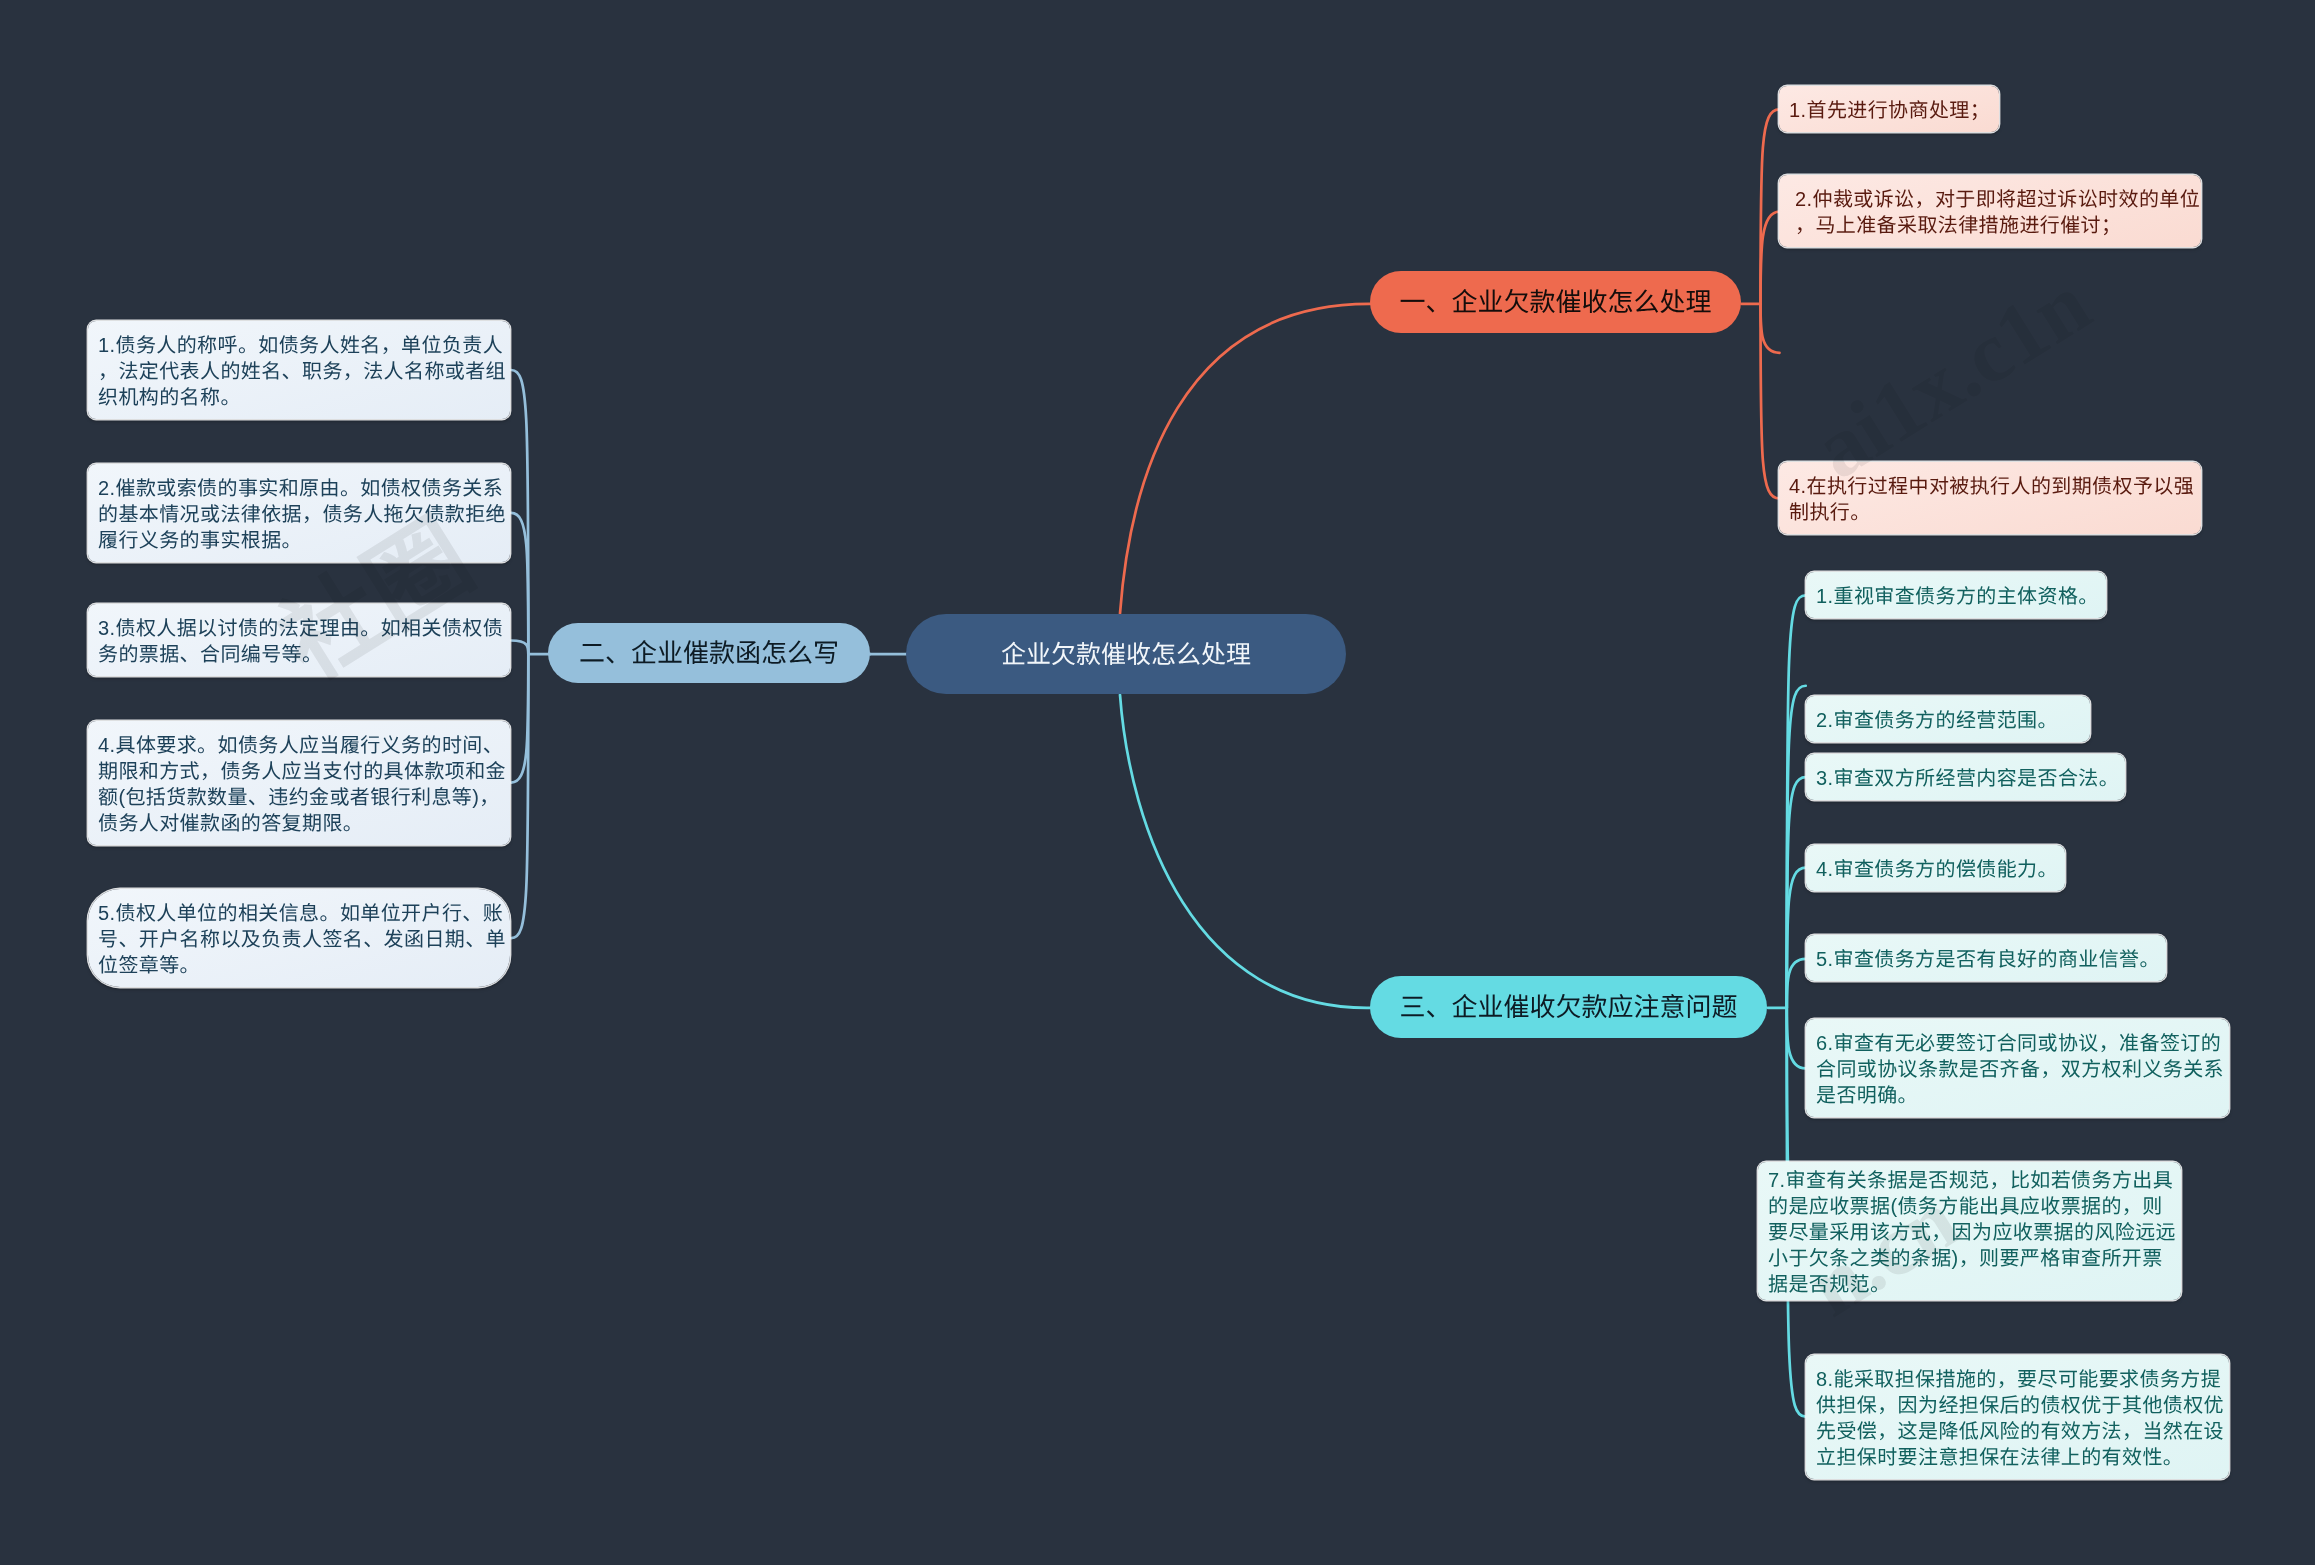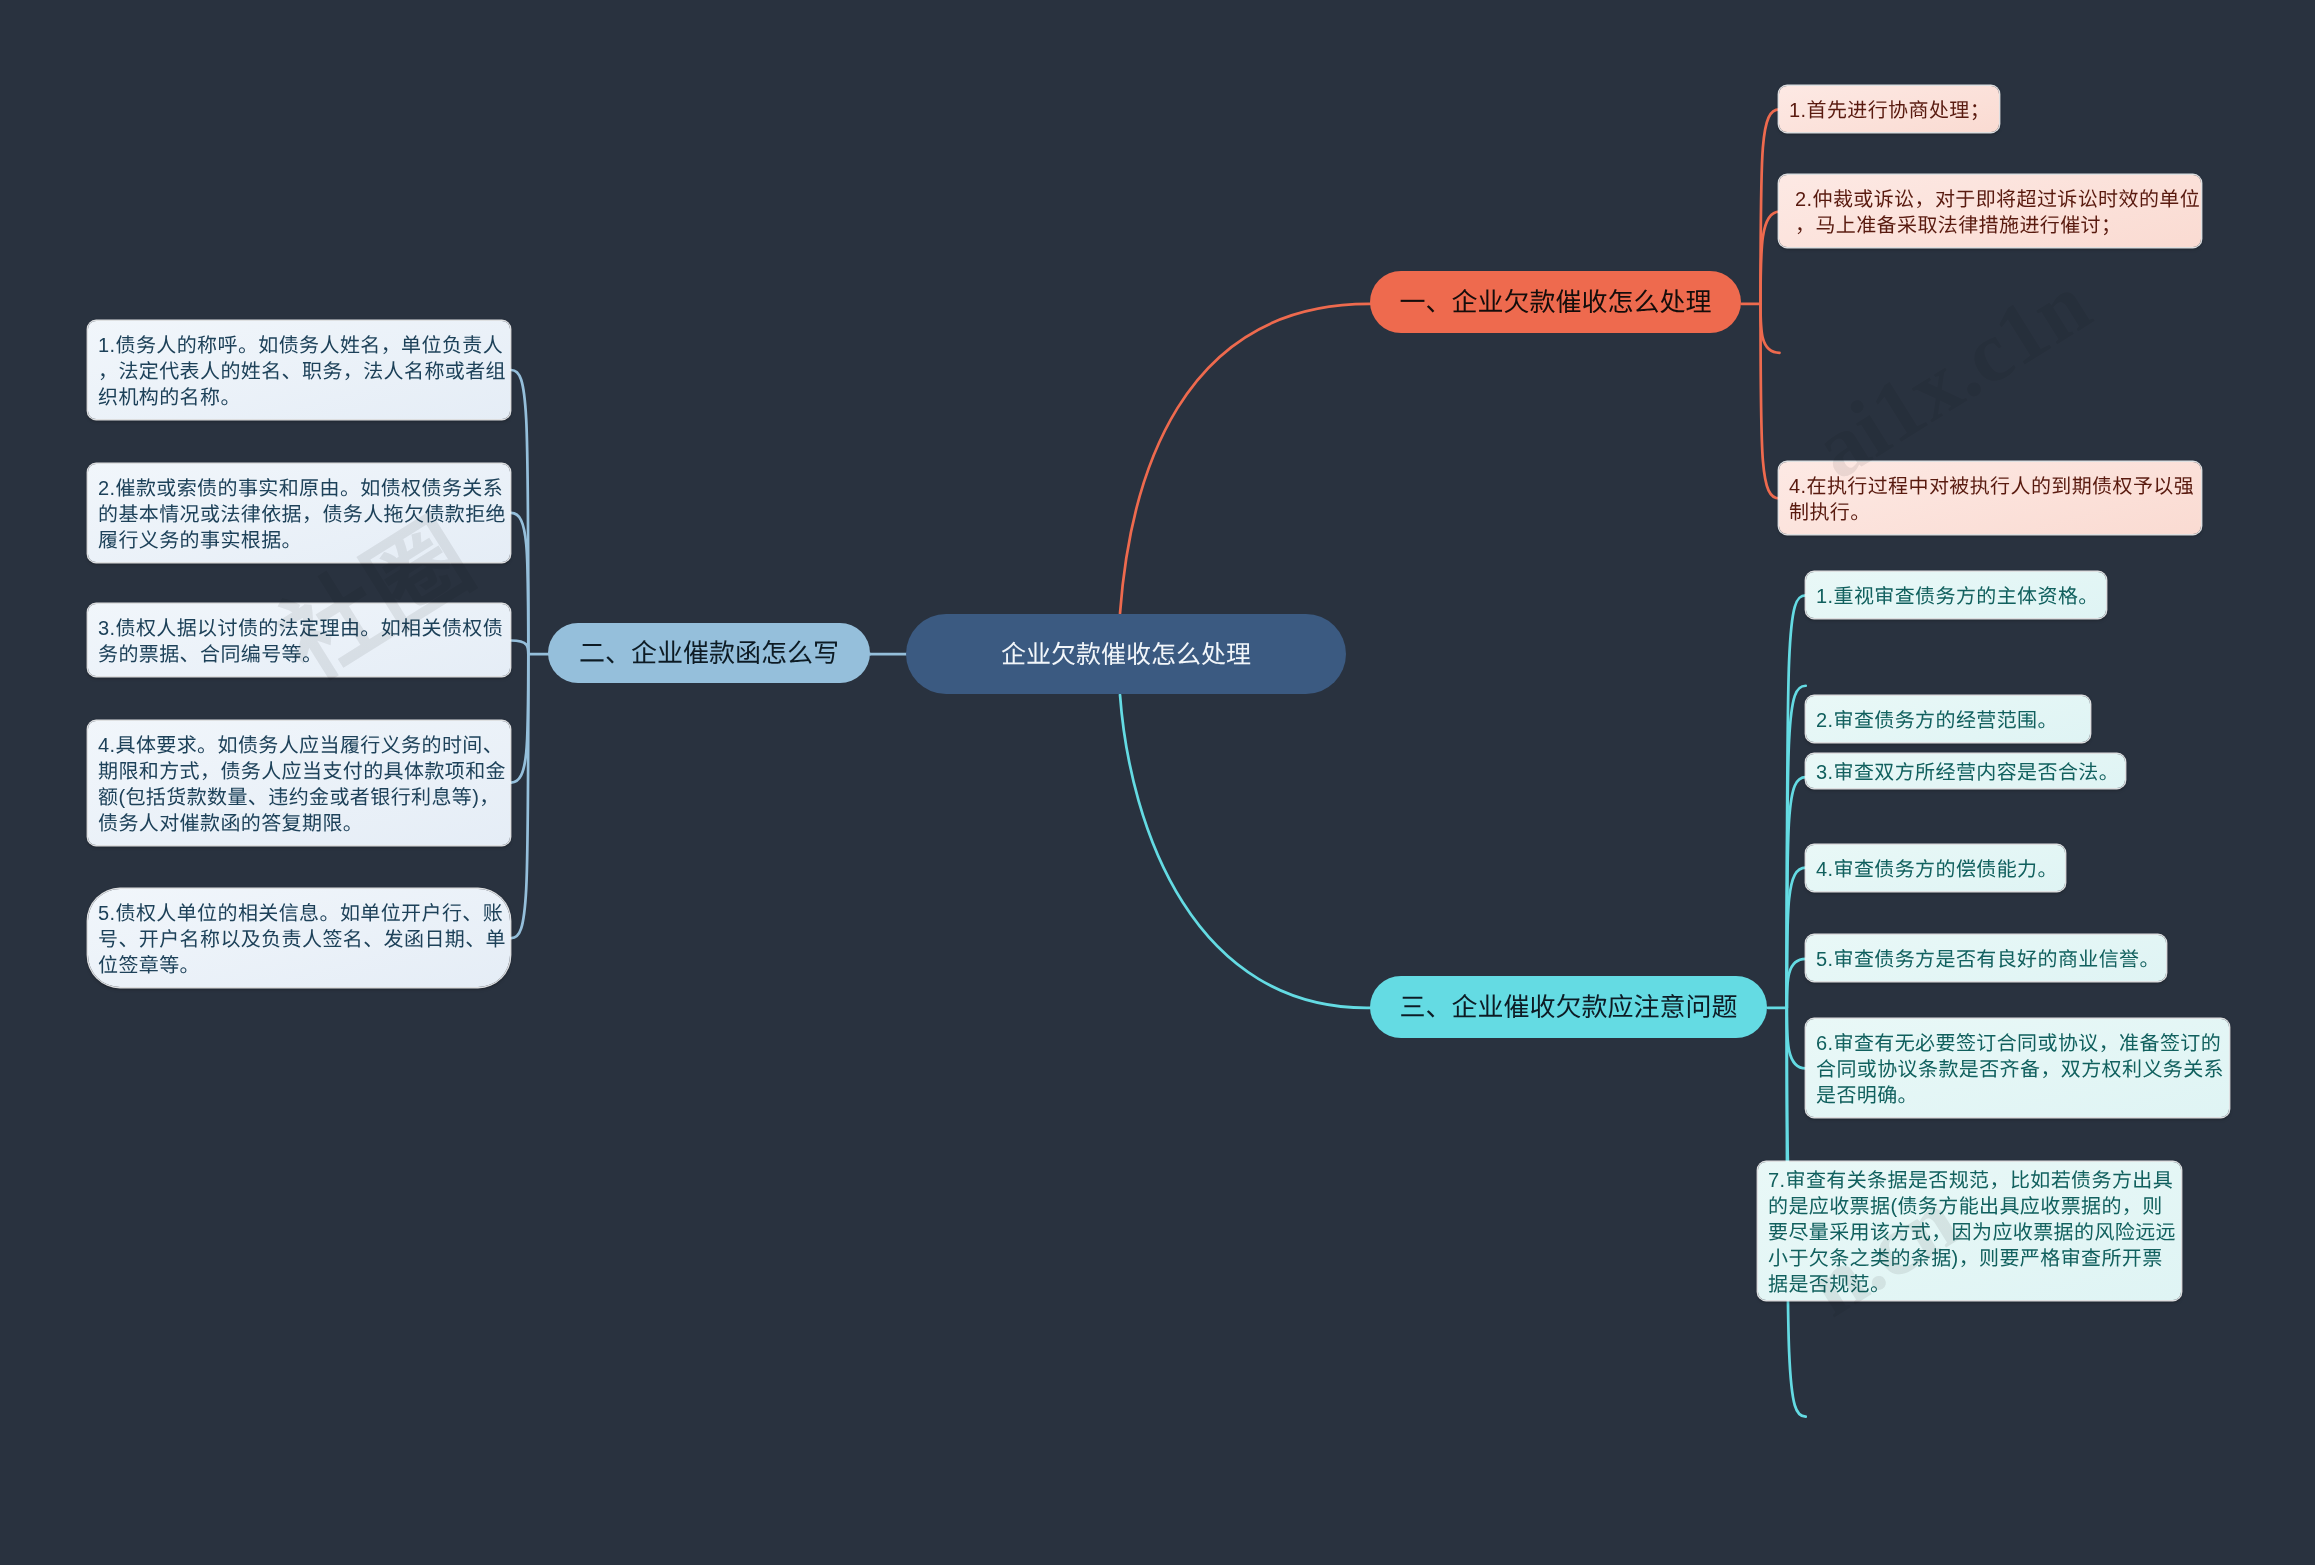--- a/index.html
+++ b/index.html
@@ -113,39 +113,45 @@
 
   <div class="node pill br3" style="left:1370px;top:976px;width:397px;height:62px;">
     <span>三、企业催收欠款应注意问题</span>
   </div>
   <div class="node leaf lf3" style="left:1806px;top:572px;width:300px;height:46px;">
     <span>1.重视审查债务方的主体资格。</span>
   </div>
   <div class="node leaf lf3" style="left:1806px;top:696px;width:284px;height:46px;">
     <span>2.审查债务方的经营范围。</span>
   </div>
-  <div class="node leaf lf3" style="left:1806px;top:754px;width:319px;height:34px;">
+  <div class="node leaf lf3" style="left:1806px;top:754px;width:319px;height:46px;">
     <span>3.审查双方所经营内容是否合法。</span>
   </div>
   <div class="node leaf lf3" style="left:1806px;top:845px;width:259px;height:46px;">
     <span>4.审查债务方的偿债能力。</span>
   </div>
   <div class="node leaf lf3" style="left:1806px;top:935px;width:360px;height:46px;">
     <span>5.审查债务方是否有良好的商业信誉。</span>
   </div>
   <div class="node leaf lf3" style="left:1806px;top:1019px;width:423px;height:98px;">
     <span>6.审查有无必要签订合同或协议，准备签订的
 合同或协议条款是否齐备，双方权利义务关系
 是否明确。</span>
   </div>
   <div class="node leaf lf3" style="left:1758px;top:1162px;width:423px;height:138px;">
     <span>7.审查有关条据是否规范，比如若债务方出具
 的是应收票据(债务方能出具应收票据的，则
 要尽量采用该方式，因为应收票据的风险远远
 小于欠条之类的条据)，则要严格审查所开票
 据是否规范。</span>
   </div>
+  <div class="node leaf lf3" style="left:1806px;top:1355px;width:423px;height:124px;">
+    <span>8.能采取担保措施的，要尽可能要求债务方提
+供担保，因为经担保后的债权优于其他债权优
+先受偿，这是降低风险的有效方法，当然在设
+立担保时要注意担保在法律上的有效性。</span>
+  </div>
 
   <div class="wm" style="left:271px;top:520px;font-size:100px;transform:rotate(-32deg);">社圈</div>
   <div class="wm" style="left:1800px;top:326px;font-size:86px;transform:rotate(-32deg);">ai1x.c1n</div>
   <div class="wm" style="left:1805px;top:1203px;font-size:86px;transform:rotate(-32deg);">n.cn</div>
 </div>
 
 
 </body></html>

